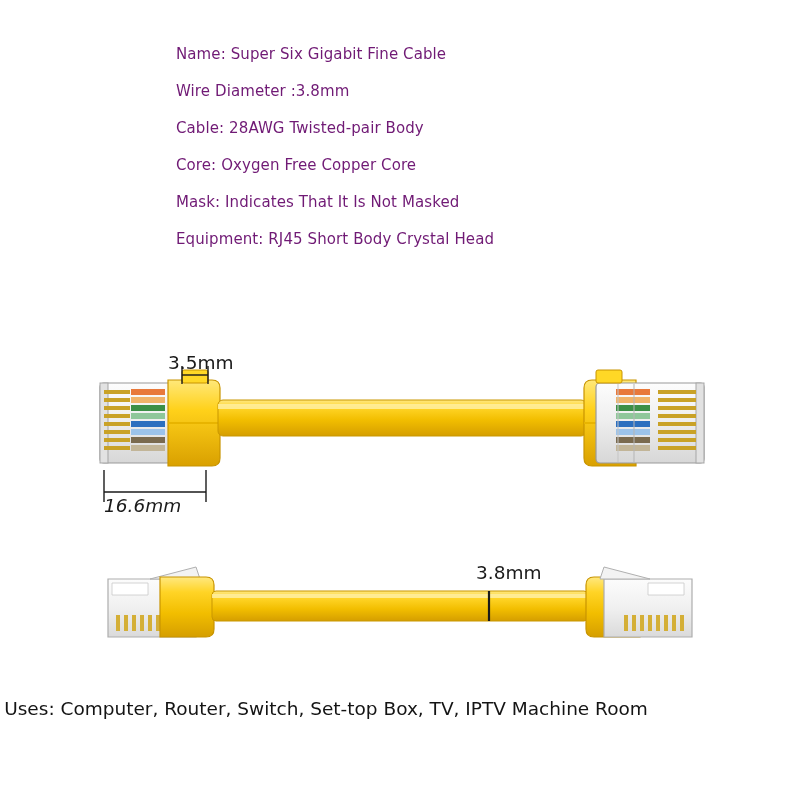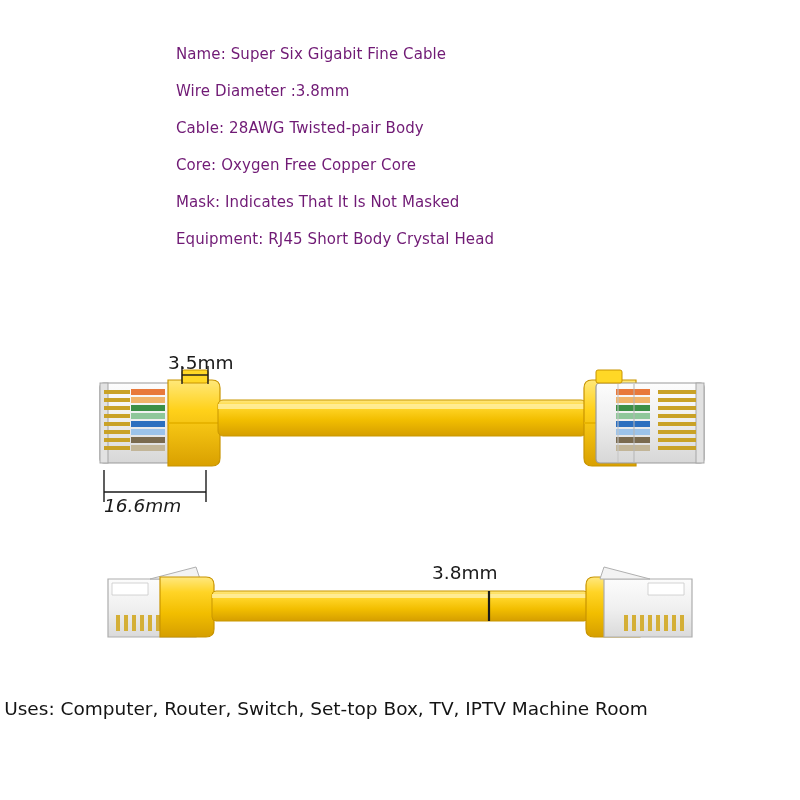--- a/index.html
+++ b/index.html
@@ -42,21 +42,21 @@
 
   
   .dim-label {
     position: absolute;
     font-size: 18.5px;
     color: #1a1a1a;
     white-space: nowrap;
   }
   #dim-35 { left: 168px; top: 325px; margin-top: 27px; }
   #dim-166 { left: 104px; top: 495px; font-style: italic; }
-  #dim-38 { left: 432px; top: 562px; }
+  #dim-38 { left: 476px; top: 562px; }
 
   
   .uses {
     position: absolute;
     left: 0;
     top: 686px;
     width: 652px;
     text-align: center;
   }
   .uses-line {

